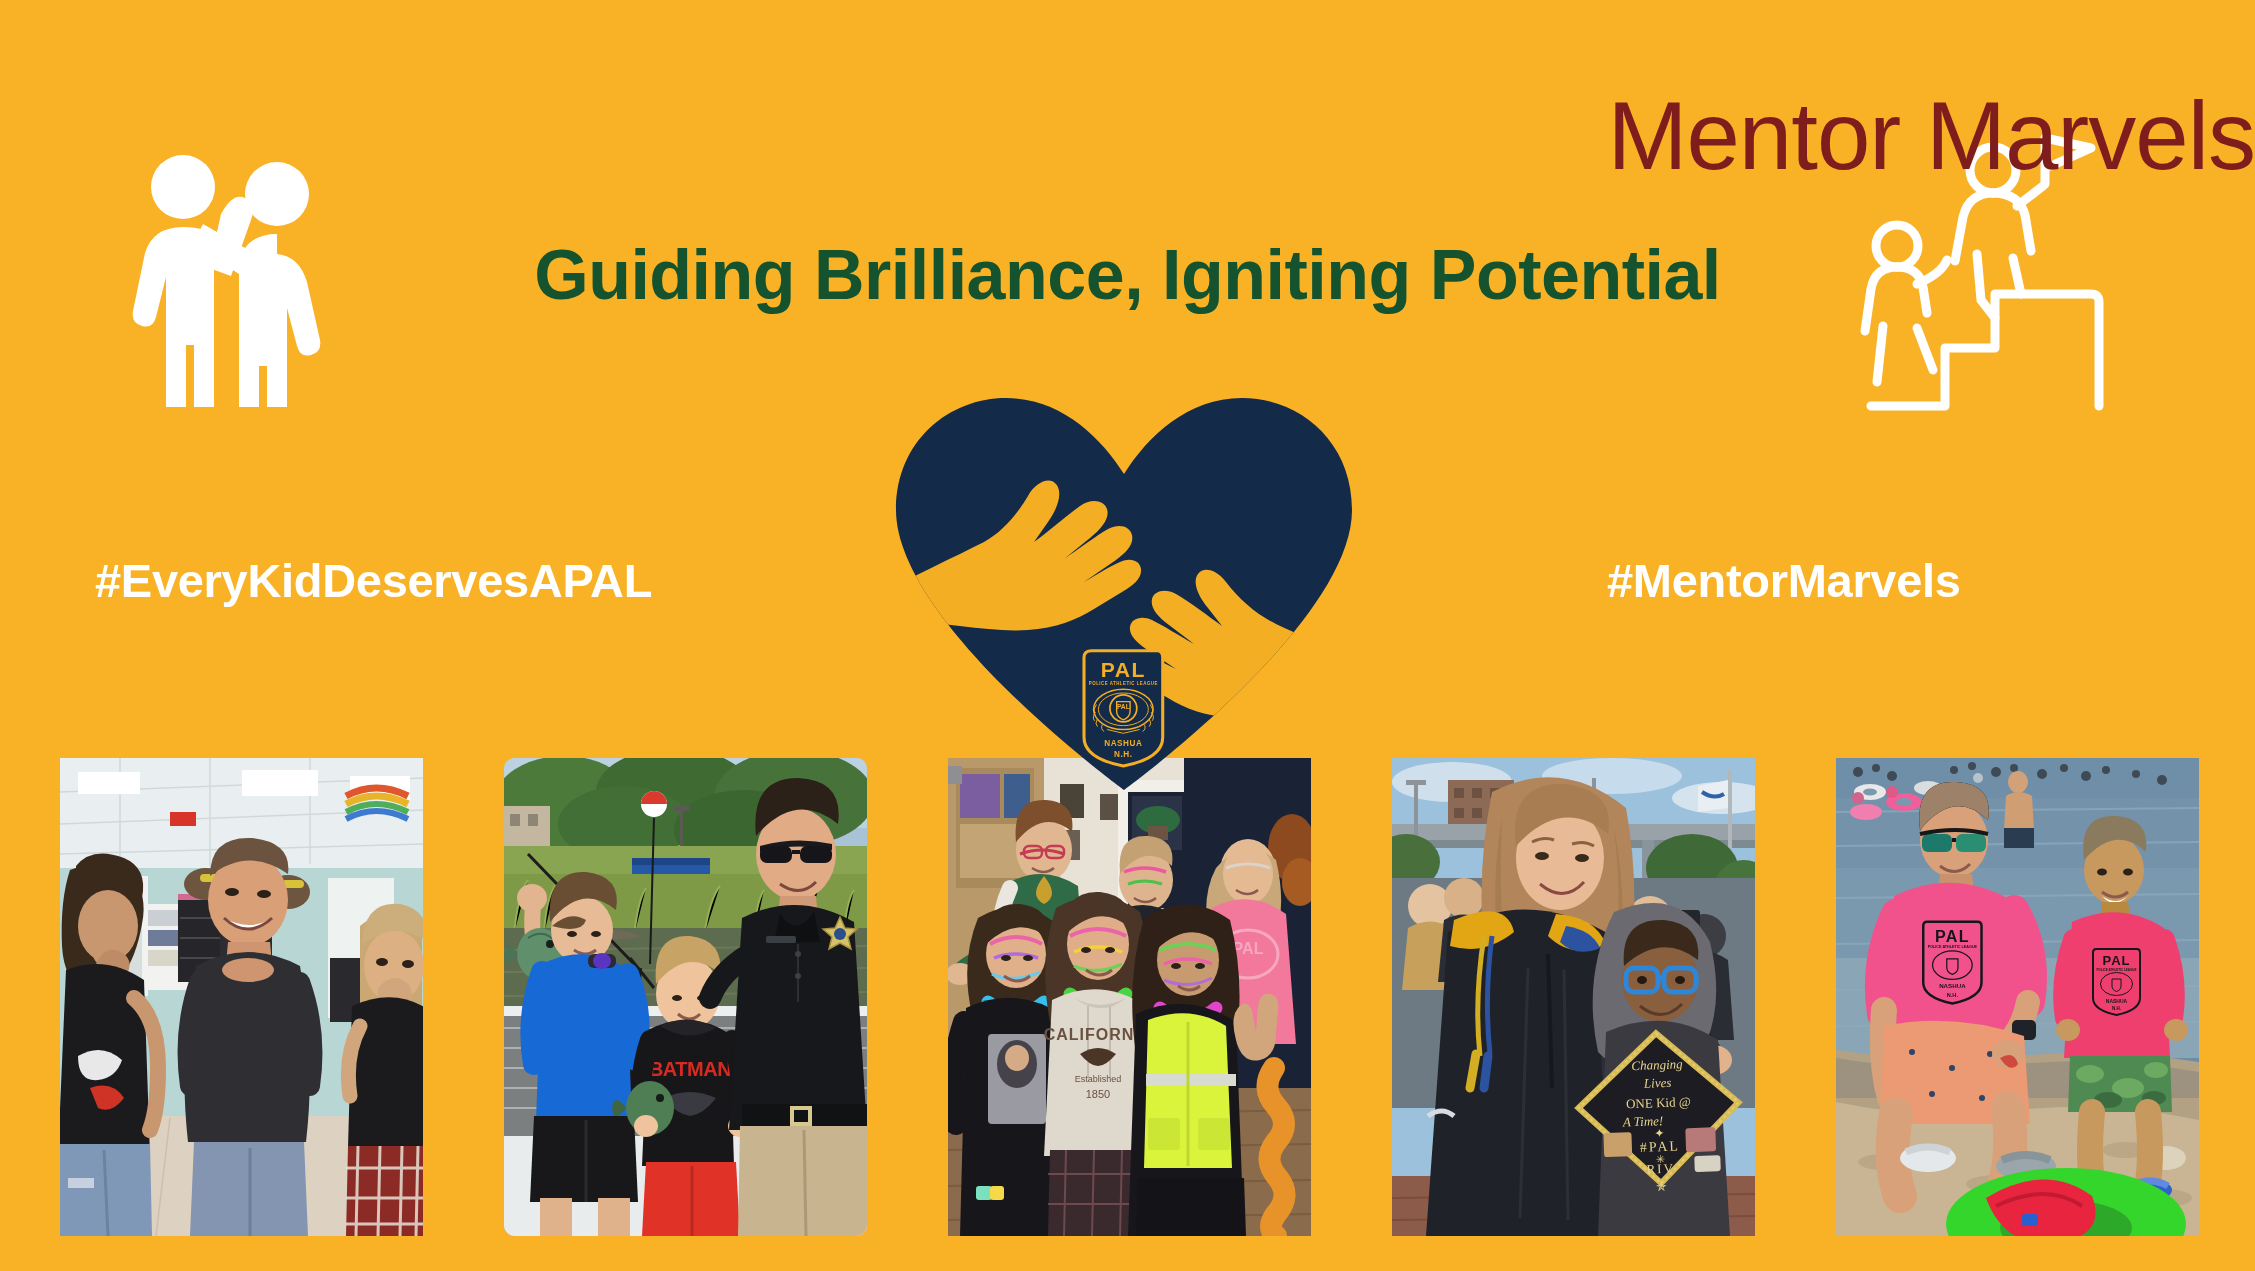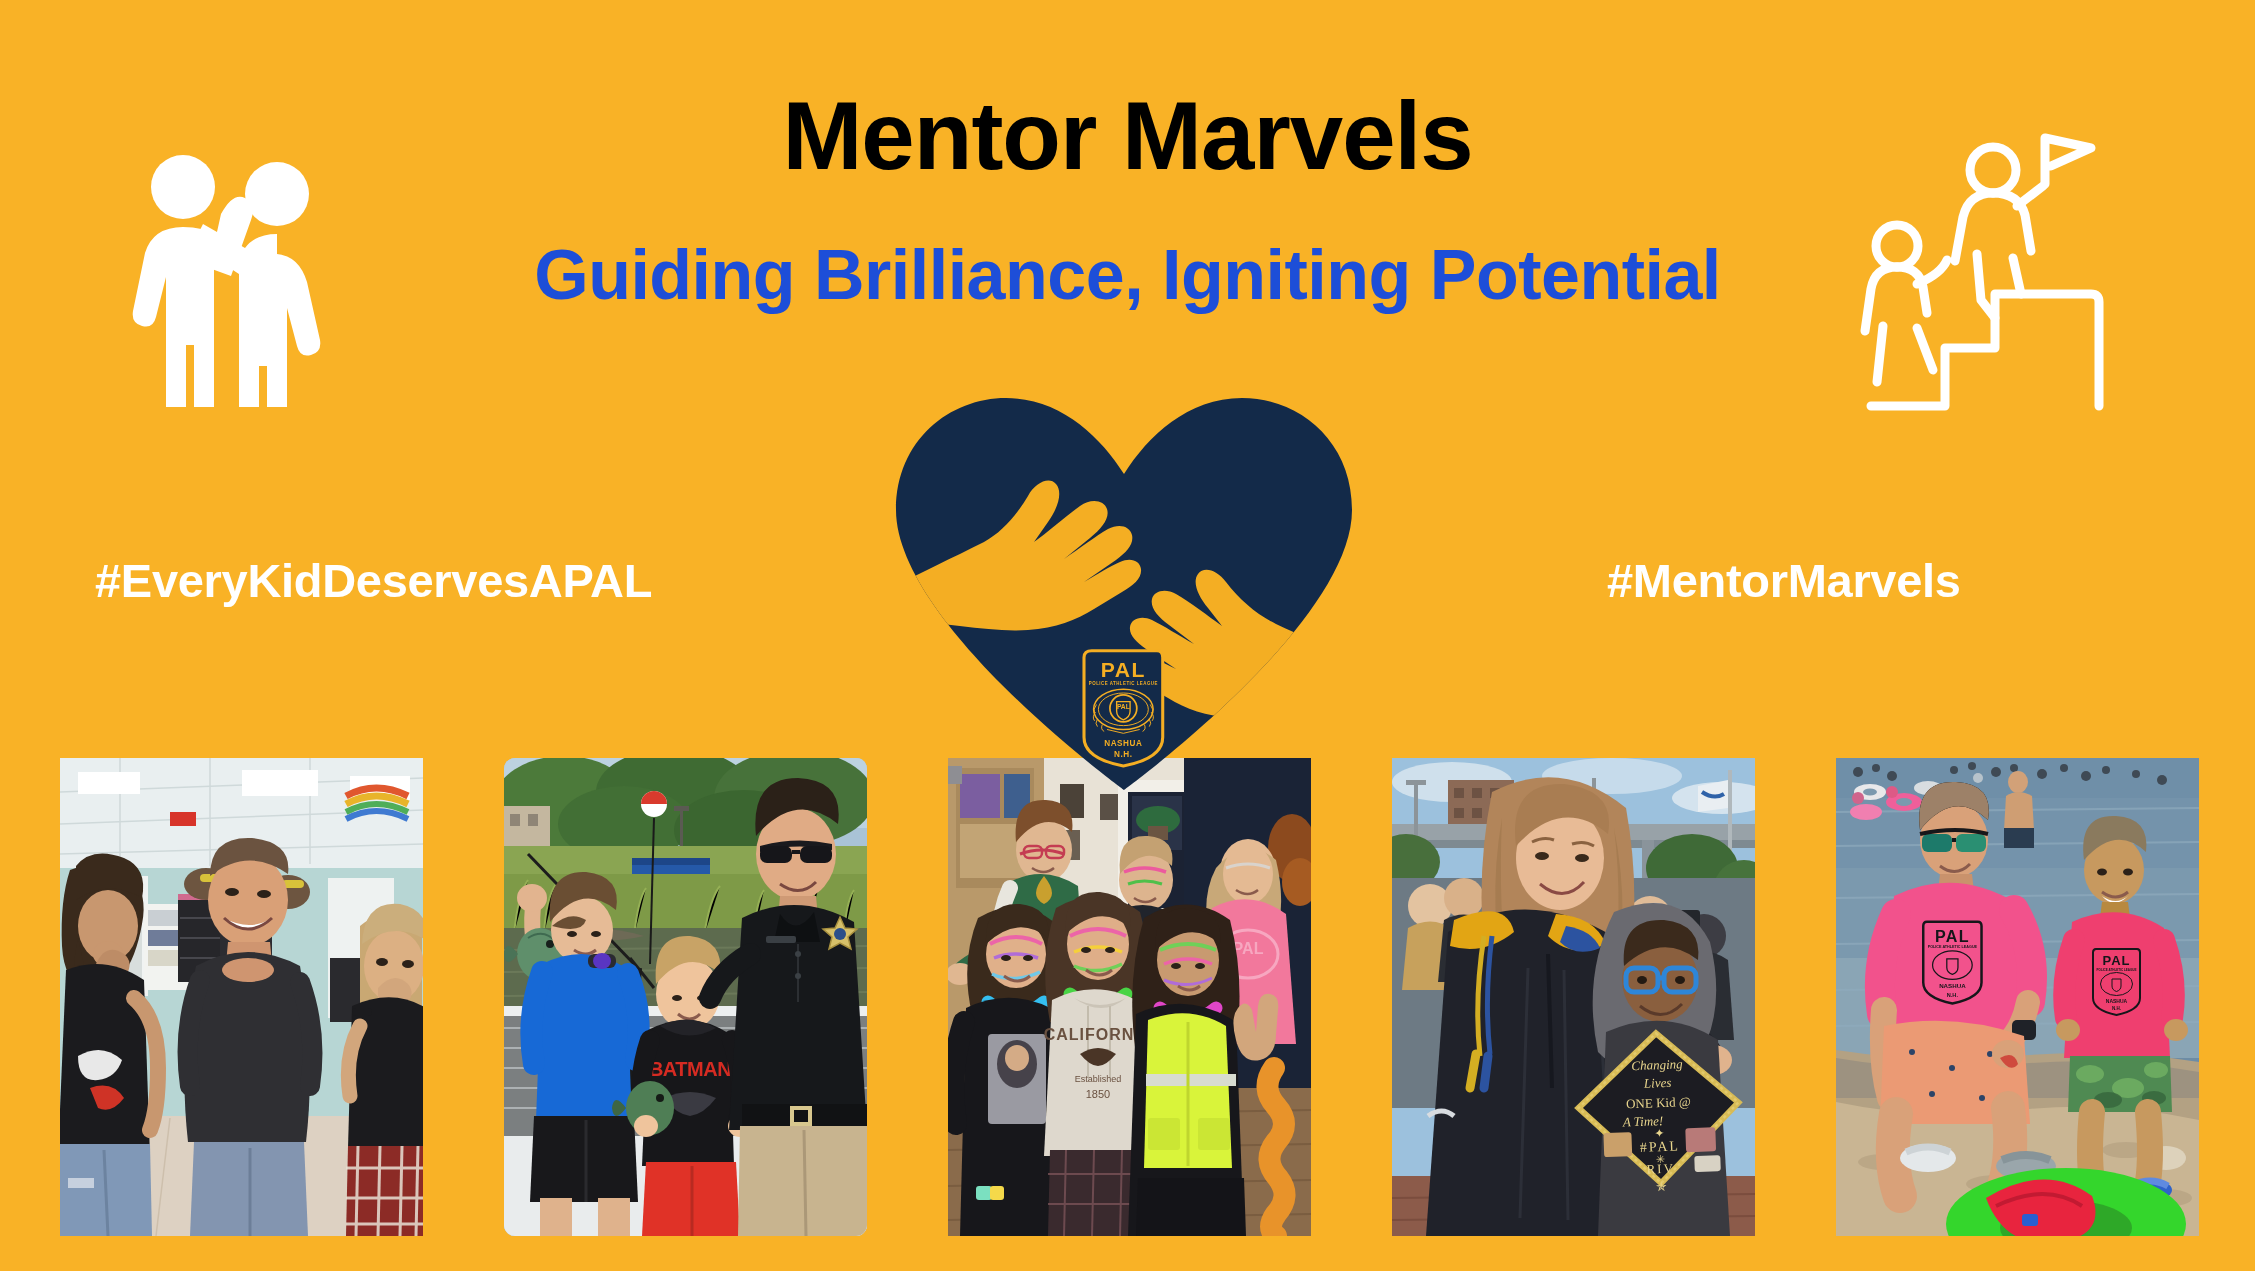--- a/index.html
+++ b/index.html
@@ -19,33 +19,34 @@
   
   .headline-block {
     position:absolute;
     left:0; right:0;
     top:86px;
     text-align:center;
     z-index:6;
   }
   .title {
     font-family:"Liberation Sans", sans-serif;
-    font-weight:700;
+    font-weight:400;
     font-size:96px;
     line-height:1.05;
-    color:#000000;
+    color:#7f1d1d;
     letter-spacing:-1px;
     white-space:nowrap;
+    text-align:right;
   }
   .subtitle {
     font-family:"Liberation Sans", sans-serif;
     font-weight:700;
     font-size:70px;
     line-height:1.05;
-    color:#1d4ed8;
+    color:#14532d;
     margin-top:52px;
     letter-spacing:-0.5px;
     white-space:nowrap;
   }
 
   
   .icon-friends {
     position:absolute;
     left:125px; top:132px;
     width:250px; height:275px;

